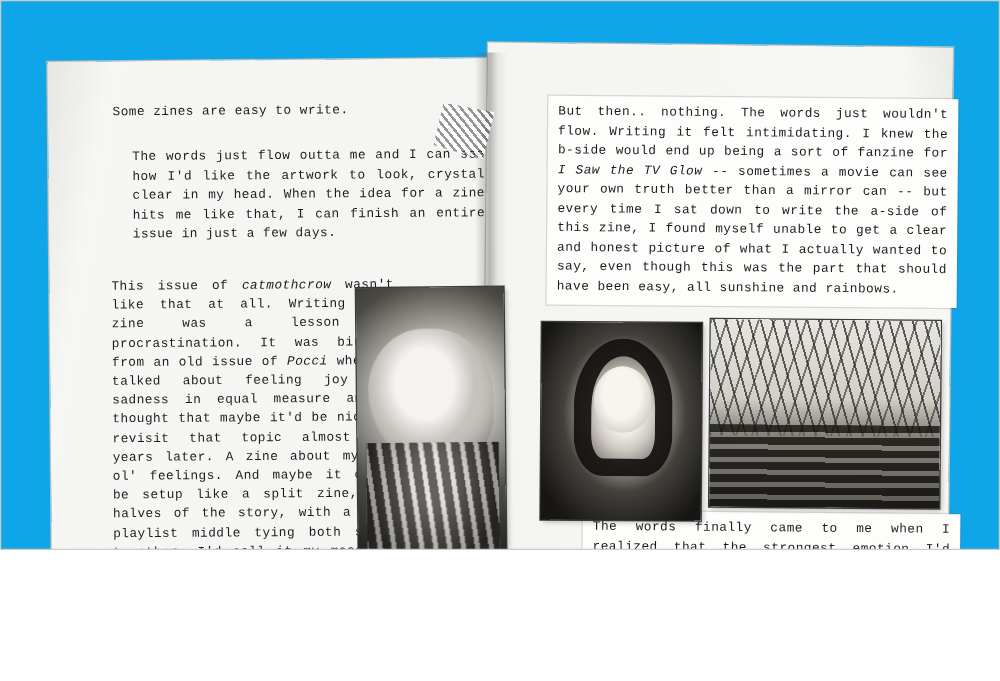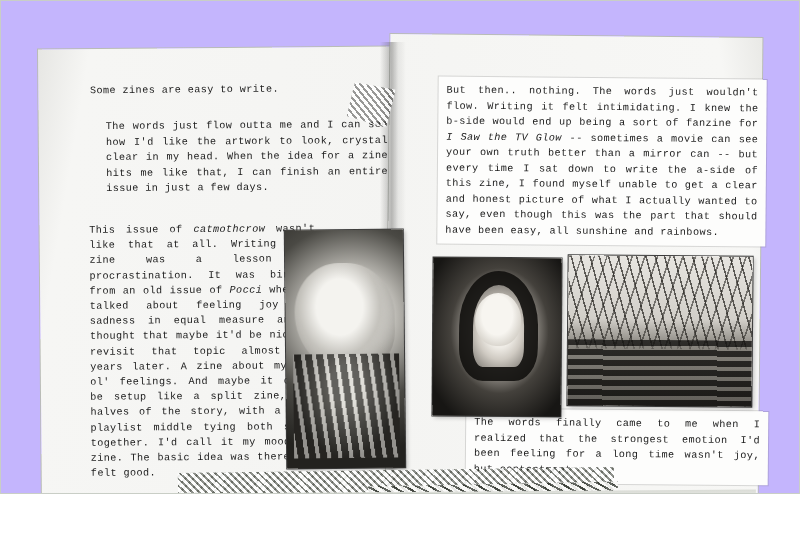--- a/index.html
+++ b/index.html
@@ -3,23 +3,23 @@
 <meta charset="utf-8">
 <style>
   html, body {
     margin: 0;
     padding: 0;
     background: #ffffff;
   }
   #page {
     position: relative;
     width: 800px;
-    height: 494px;
+    height: 440px;
     overflow: hidden;
-    background: #c4b5fd;
+    background: #0ea5e9;
     font-family: "Liberation Mono", monospace;
   }
   
   #page::after {
     content: "";
     position: absolute;
     inset: 0;
     border: 1px solid #c9cec6;
     pointer-events: none;
   }

